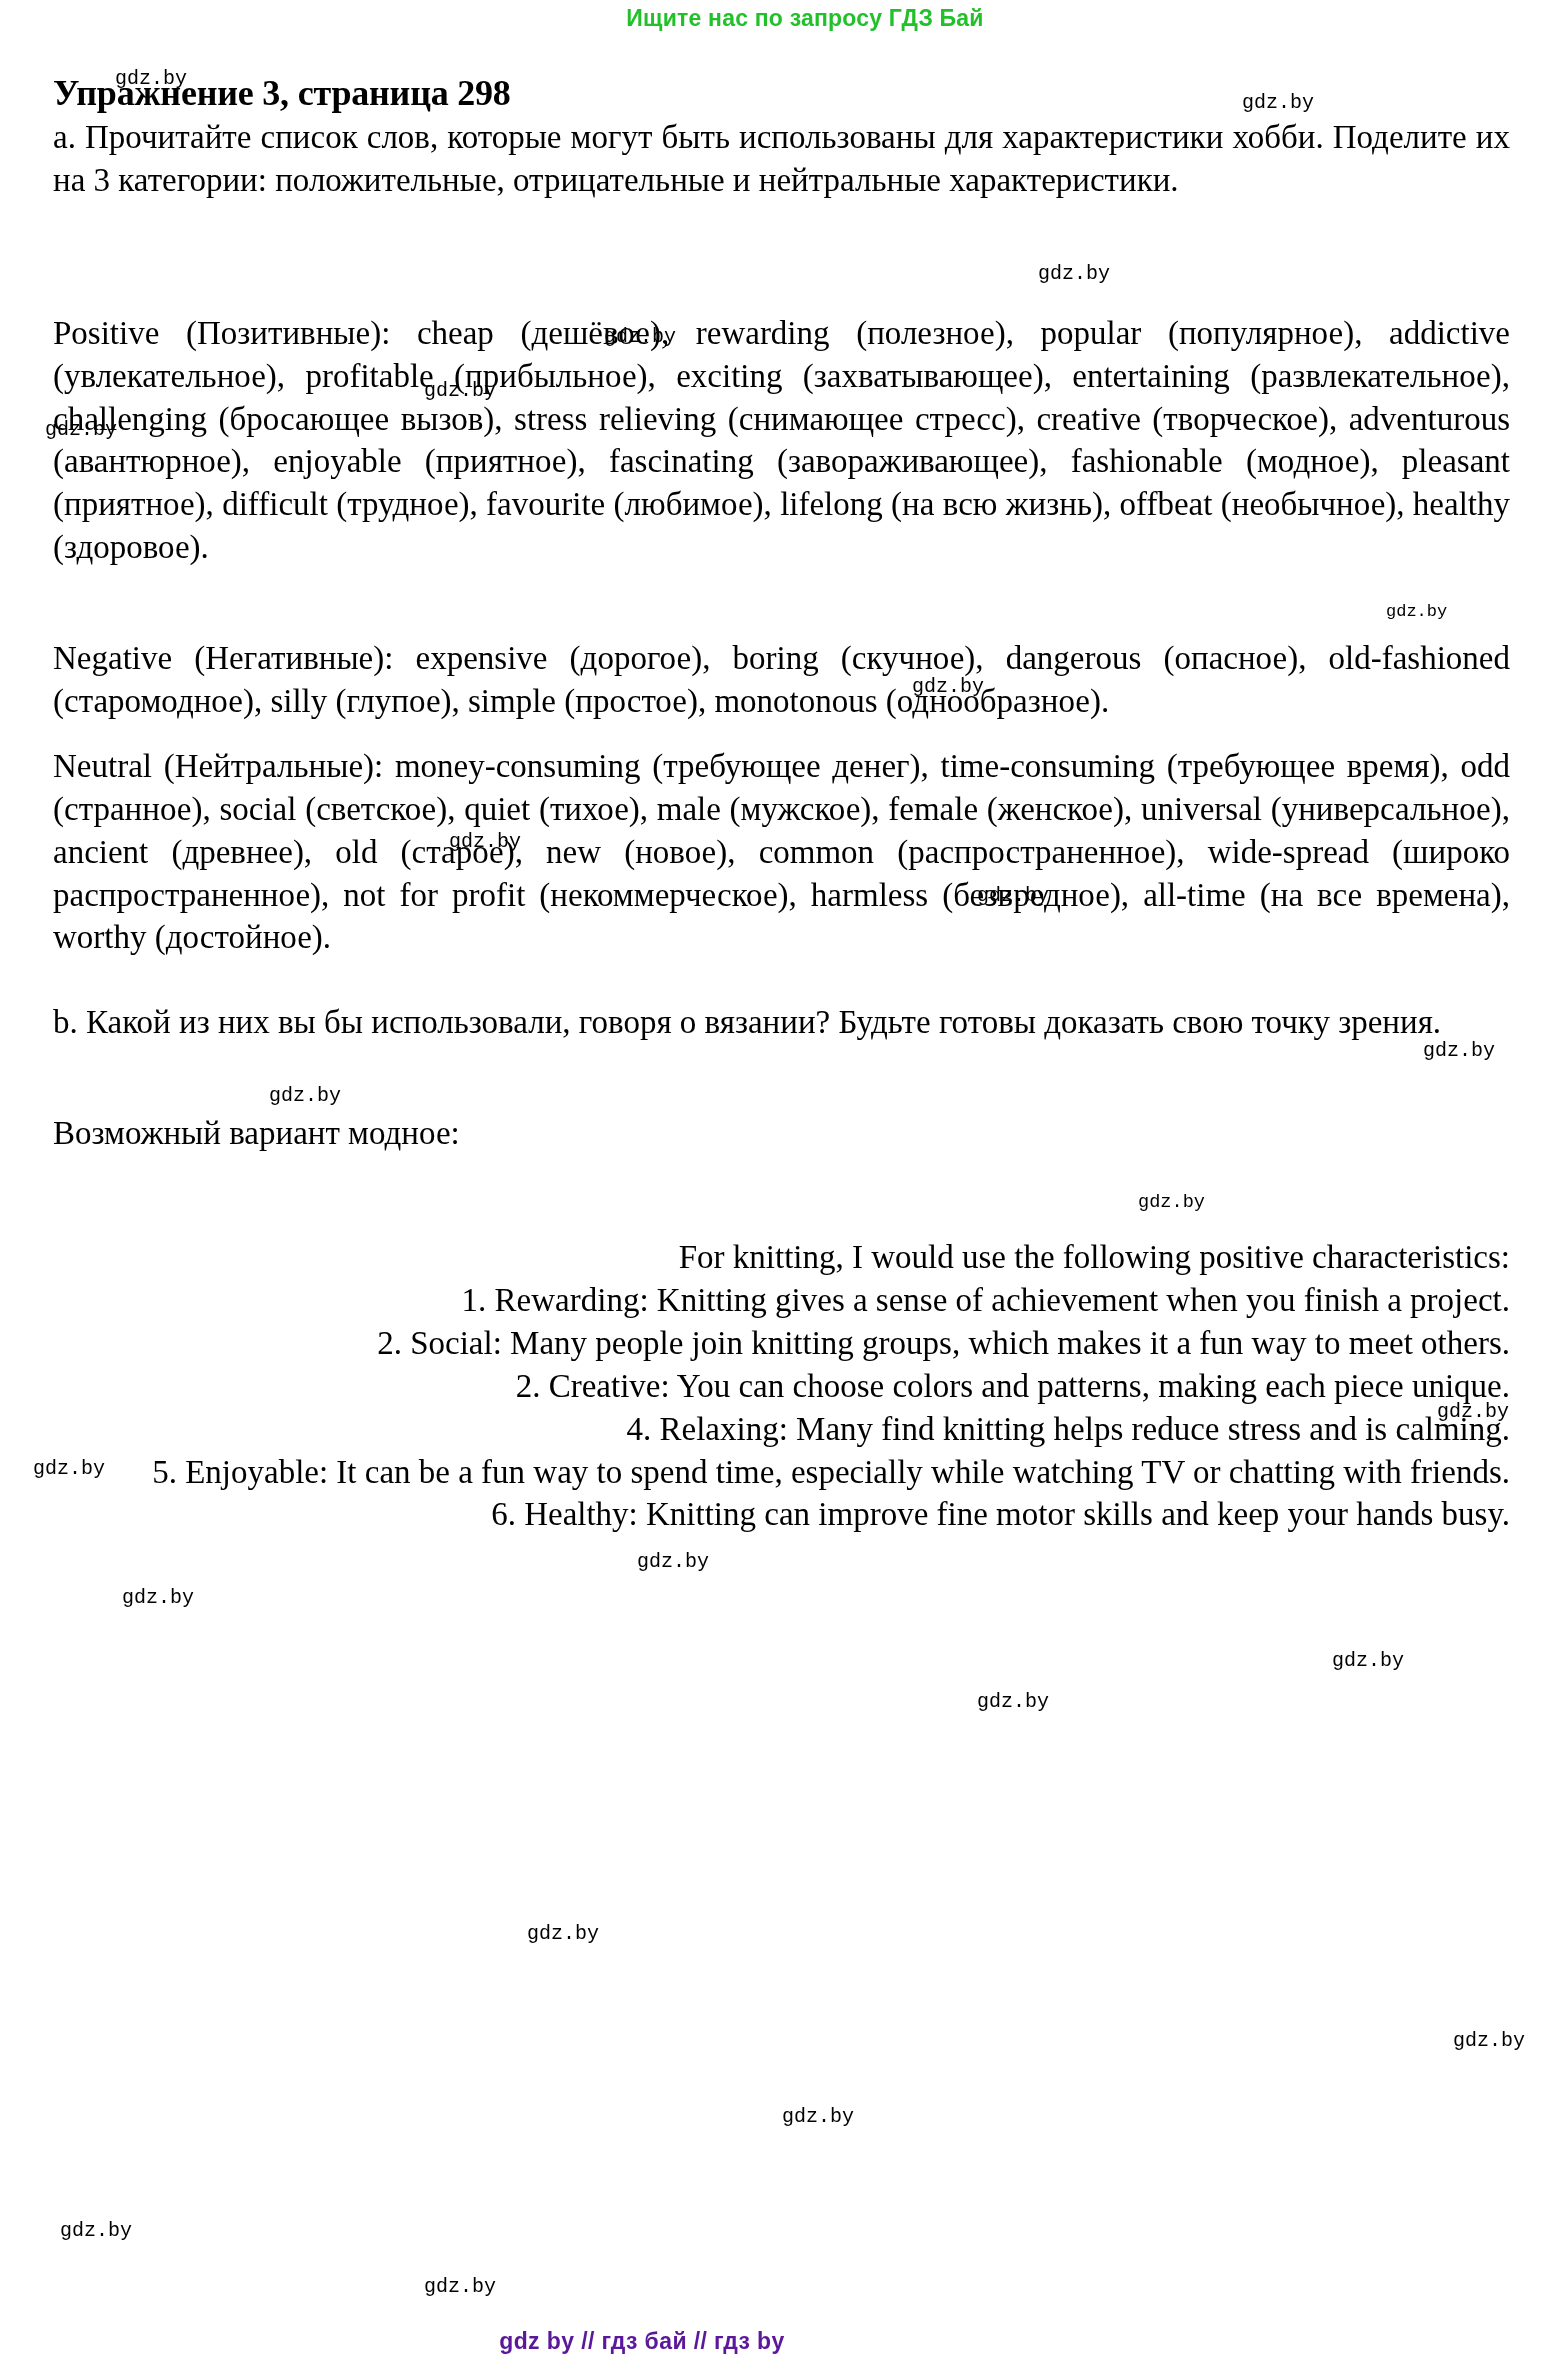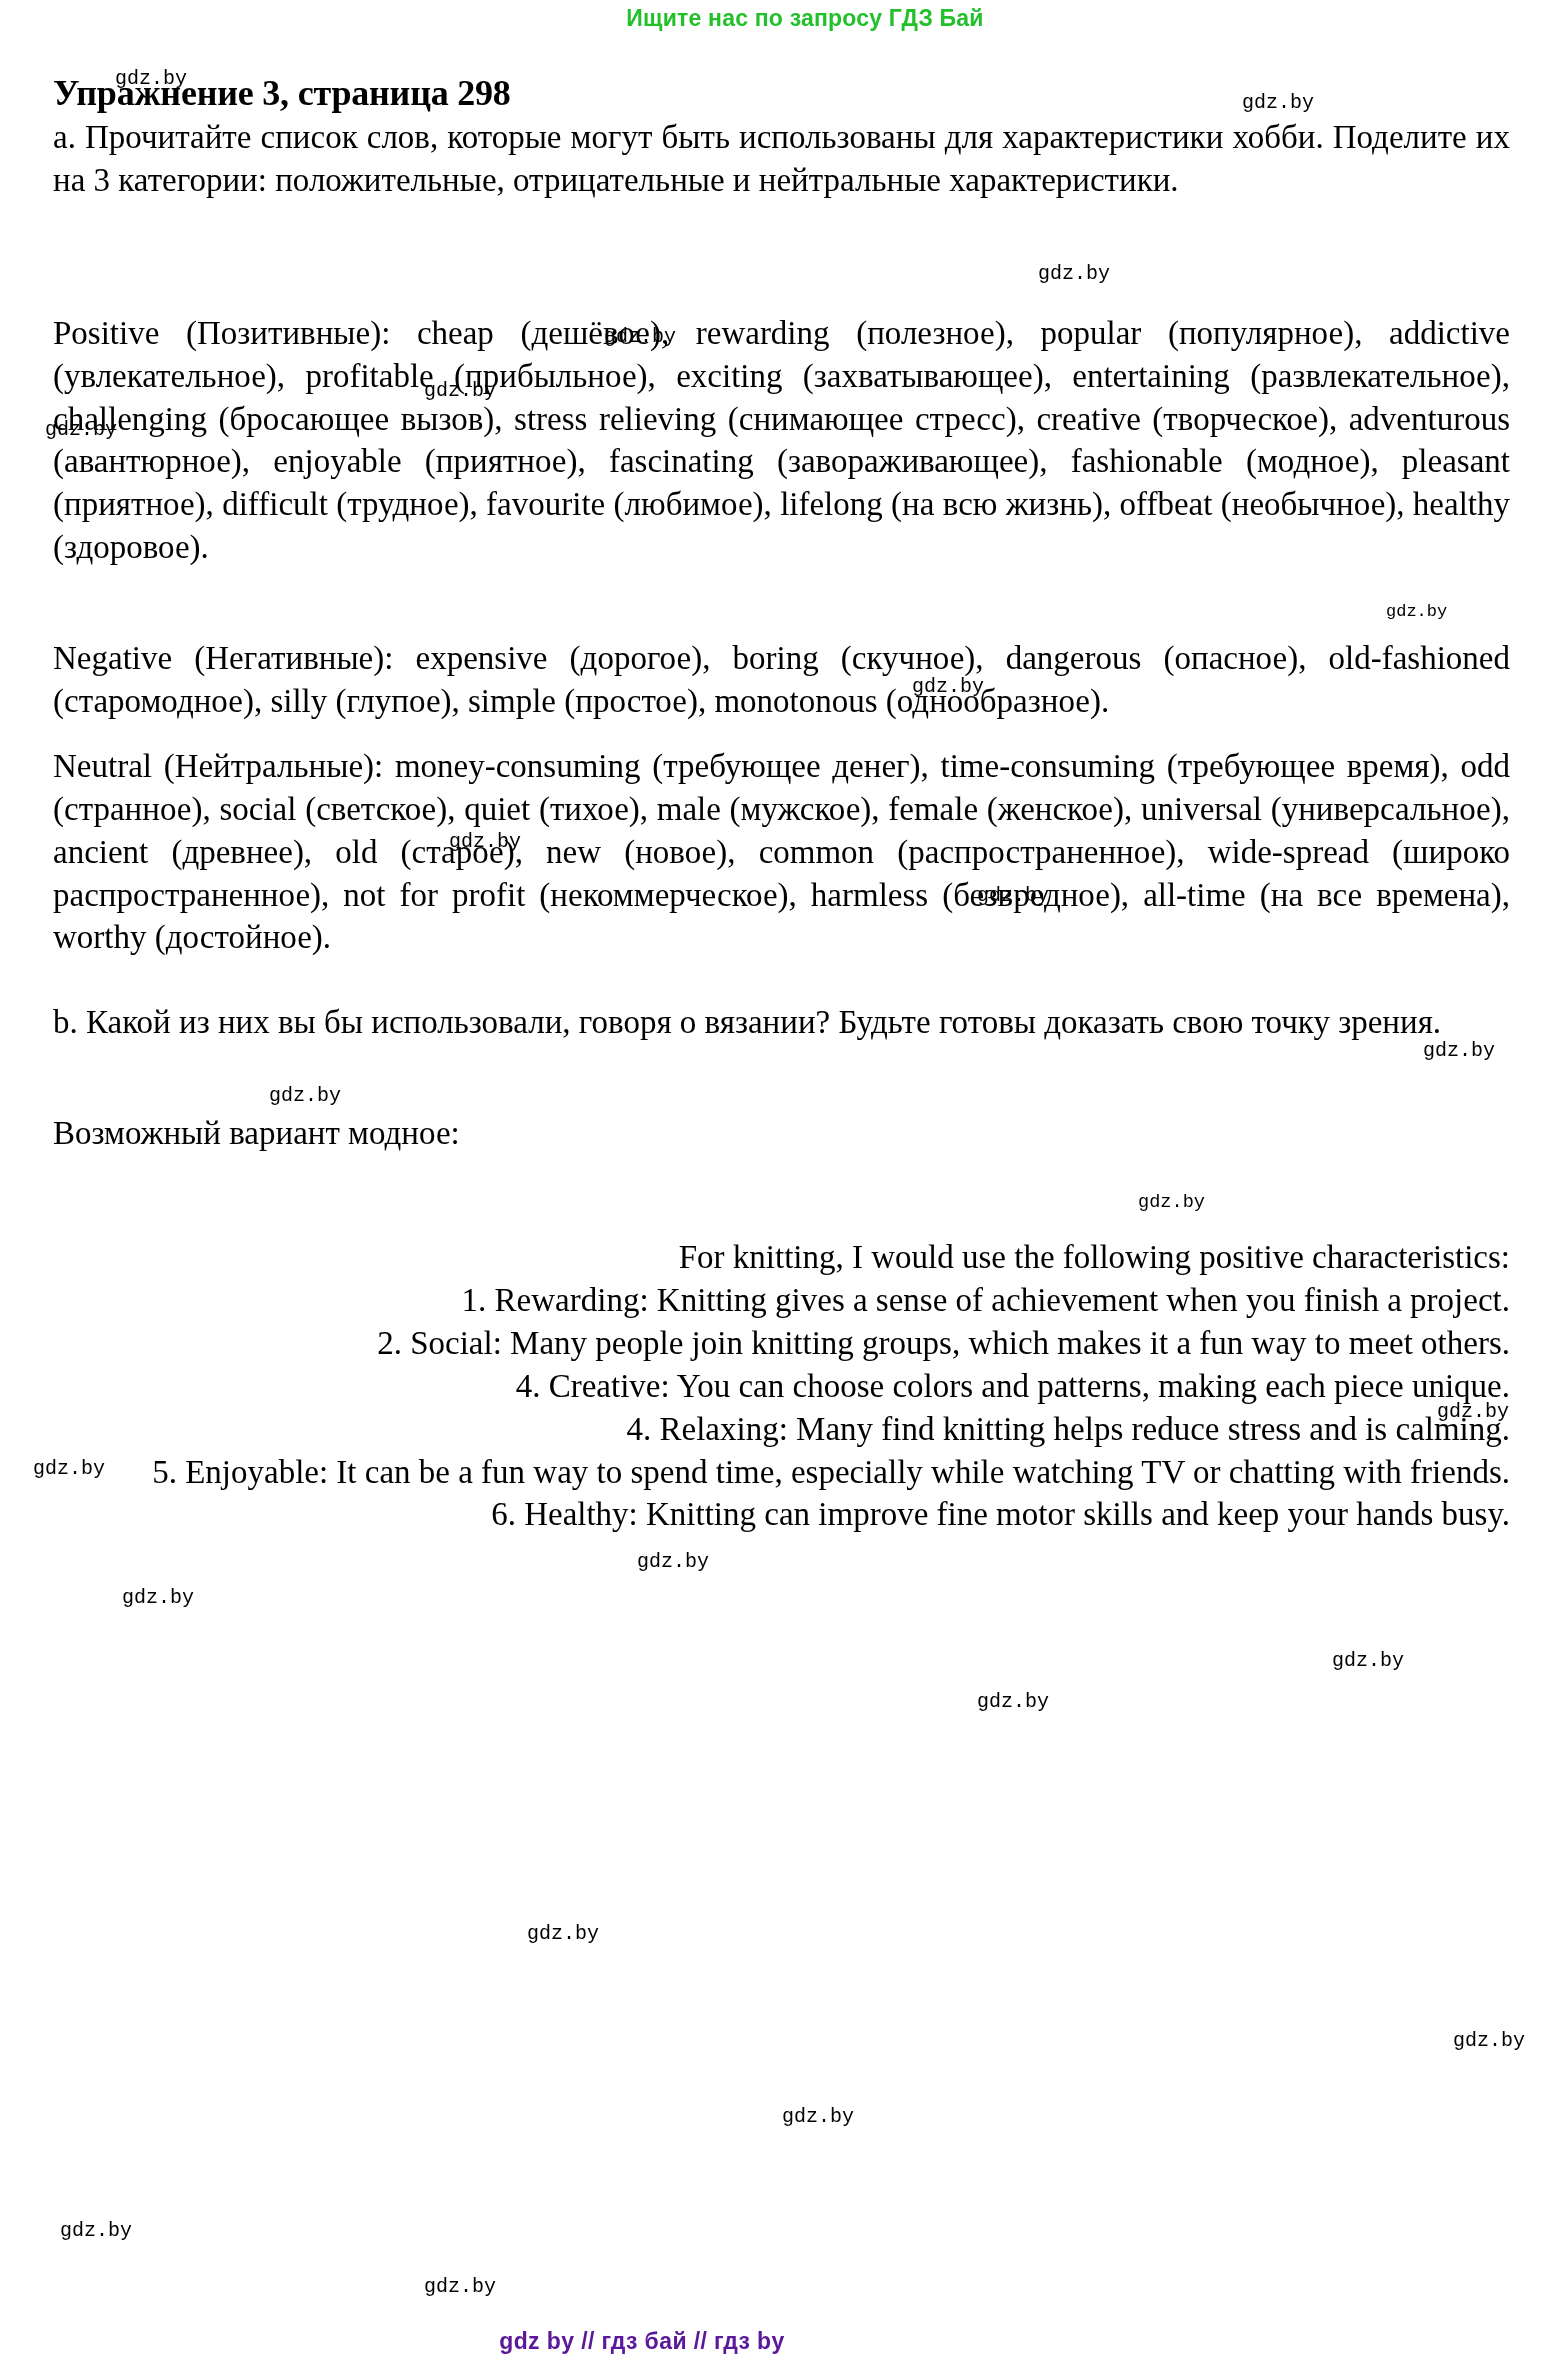--- a/index.html
+++ b/index.html
@@ -134,21 +134,21 @@
 
     <div class="gap-lg"></div>
 
     <p class="answer-label">Возможный вариант модное:</p>
 
     <div class="gap-xl"></div>
 
     <p class="list-line">For knitting, I would use the following positive characteristics:</p>
     <p class="list-line">1. Rewarding: Knitting gives a sense of achievement when you finish a project.</p>
     <p class="list-line">2. Social: Many people join knitting groups, which makes it a fun way to meet others.</p>
-    <p class="list-line">4. Creative: You can choose colors and patterns, making each piece unique.</p>
+    <p class="list-line">2. Creative: You can choose colors and patterns, making each piece unique.</p>
     <p class="list-line">4. Relaxing: Many find knitting helps reduce stress and is calming.</p>
     <p class="list-line">5. Enjoyable: It can be a fun way to spend time, especially while watching TV or chatting with friends.</p>
     <p class="list-line">6. Healthy: Knitting can improve fine motor skills and keep your hands busy.</p>
 
   </div>
 
   <div id="watermark-layer">
       <span class="wm" style="left: 115px; top: 67px; font-size: 20px;">gdz.by</span>
       <span class="wm" style="left: 1242px; top: 91px; font-size: 20px;">gdz.by</span>
       <span class="wm" style="left: 1038px; top: 262px; font-size: 20px;">gdz.by</span>

